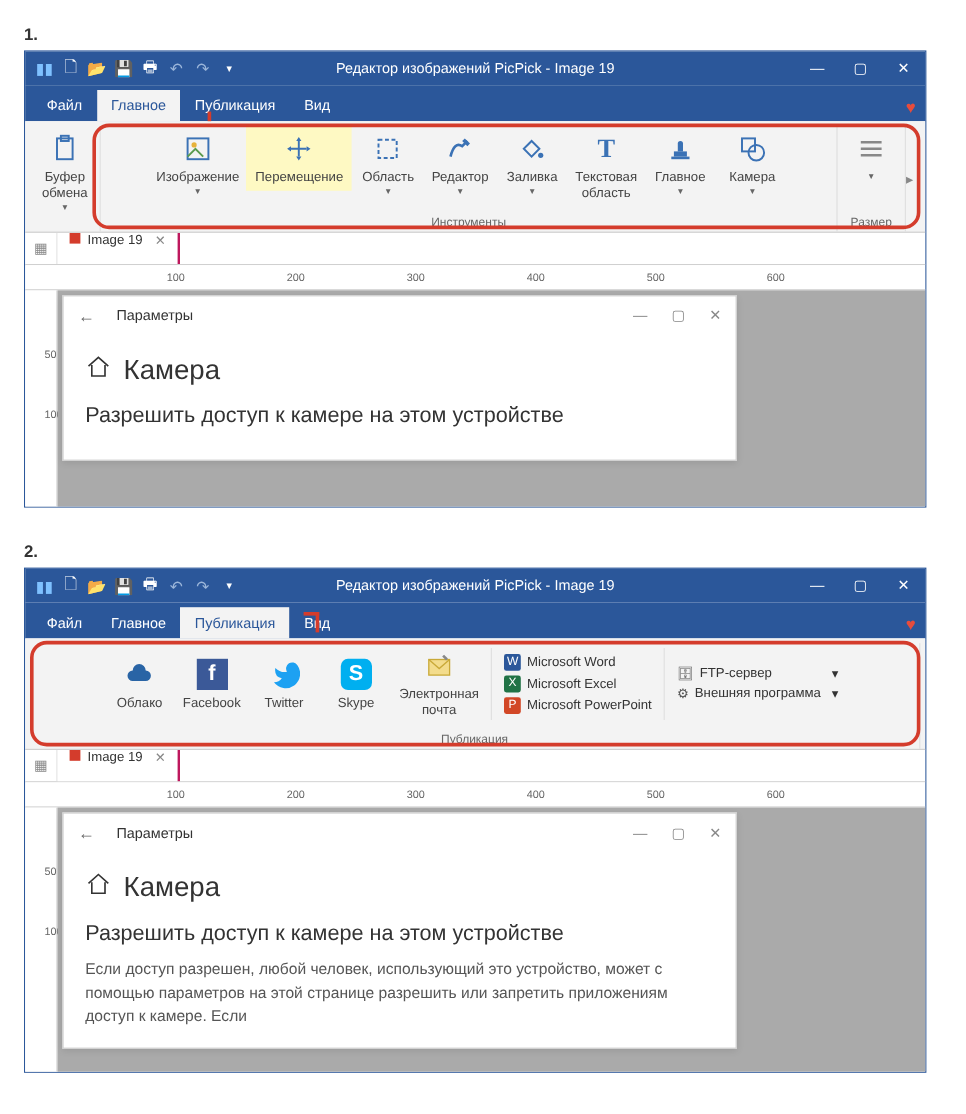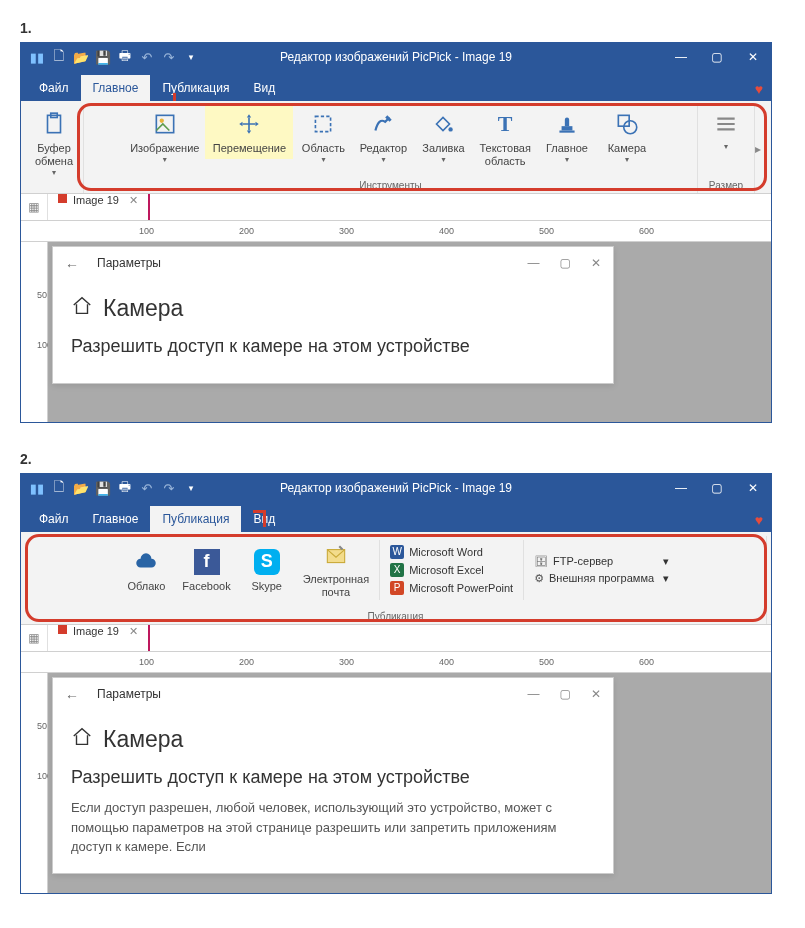--- a/index.html
+++ b/index.html
@@ -284,20 +284,28 @@
           <span>Облако</span>
         </div>
         <div class="rbtn">
           <div class="ic">
               <div style="width:26px;height:26px;background:#3b5998;color:#fff;font-weight:bold;font-size:18px;display:flex;align-items:center;justify-content:center">f</div>
             </div>
           <span>Facebook</span>
         </div>
         <div class="rbtn">
           <div class="ic">
+              <svg viewBox="0 0 24 24">
+                <path d="M22 5 A10 10 0 0 1 4 18 Q8 18 10 15 Q4 14 5 7 Q9 11 14 10 A4 4 0 0 1 22 5" fill="#1da1f2"></path>
+              </svg>
+            </div>
+          <span>Twitter</span>
+        </div>
+        <div class="rbtn">
+          <div class="ic">
               <div style="width:26px;height:26px;background:#00aff0;color:#fff;font-weight:bold;font-size:18px;border-radius:6px;display:flex;align-items:center;justify-content:center">S</div>
             </div>
           <span>Skype</span>
         </div>
         <div class="rbtn">
           <div class="ic">
               <svg viewBox="0 0 24 24">
                 <rect x="4" y="7" width="16" height="12" fill="#f3dc8c" stroke="#c9a938"></rect>
                 <path d="M4 7 L12 14 L20 7" fill="none" stroke="#c9a938"></path>
                 <path d="M15 4 L18 7 L15 4" stroke="#888" stroke-width="2"></path>

